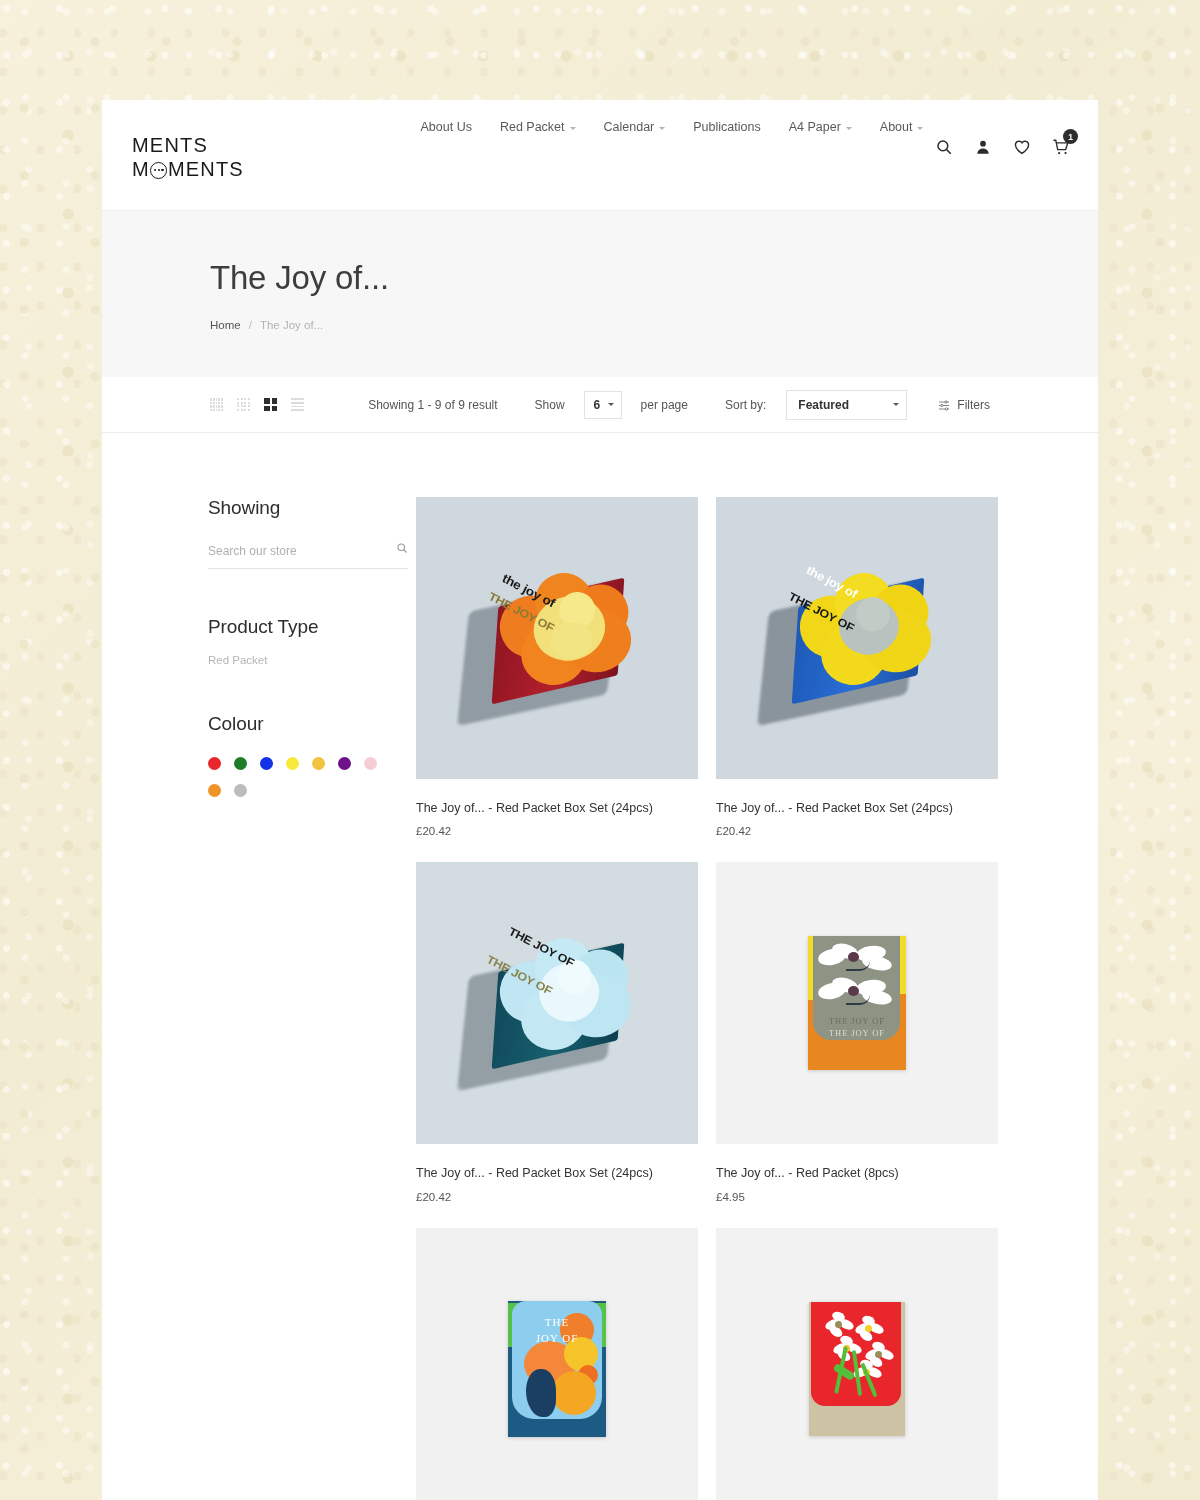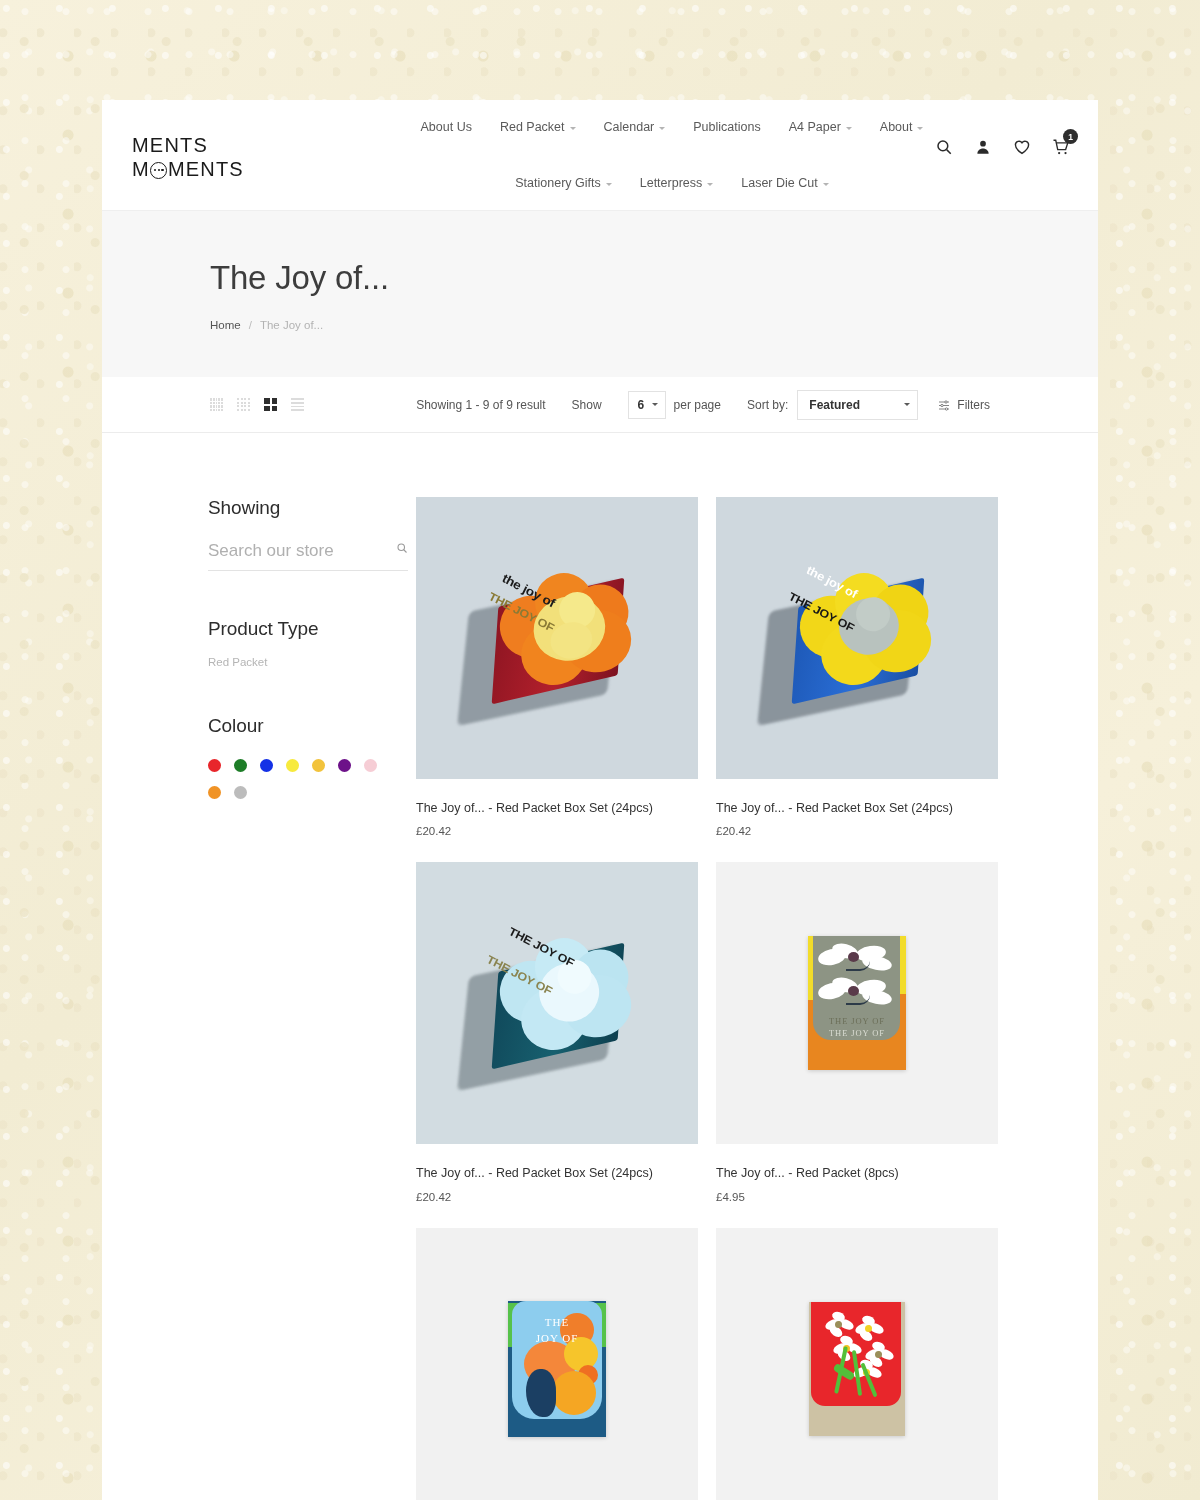--- a/index.html
+++ b/index.html
@@ -138,25 +138,25 @@
   .vm { width: 13px; height: 13px; cursor: pointer; display: grid; gap: 1px; }
   .vm span { background: #dcdcdc; display: block; }
   .vm.g5 { grid-template-columns: repeat(5,1fr); grid-template-rows: repeat(4,1fr); }
   .vm.g3 { grid-template-columns: repeat(4,1fr); grid-template-rows: repeat(4,1fr); gap: 1.3px;}
   .vm.g2 { grid-template-columns: repeat(2,1fr); grid-template-rows: repeat(2,1fr); gap: 2px; }
   .vm.g2 span { background: #2e2e2e; }
   .vm.lst { grid-template-columns: 1fr; grid-template-rows: repeat(4,1fr); gap: 2px; }
 
   .tb-right {
     margin-left: auto;
-    display: flex; align-items: center; gap: 0;
+    display: flex; align-items: center; gap: 11px;
     font-size: 12px; color: #555;
   }
   .showing { margin-right: 26px; white-space: nowrap; }
-  .show-lbl { margin-right: 26px; }
+  .show-lbl { margin-right: 8px; }
   .per-page-sel {
     appearance: none; -webkit-appearance: none;
     border: 1px solid #e2e2e2; background: #fff;
     font-family: inherit; font-size: 12px; font-weight: 700; color: #333;
     padding: 6px 20px 6px 9px; cursor: pointer;
     border-radius: 0;
   }
   .sel-wrap { position: relative; display: inline-block; }
   .sel-wrap::after {
     content: ""; position: absolute; right: 8px; top: 50%;
@@ -199,21 +199,21 @@
   }
   .side-h.mt { margin-top: 47px; }
   .search-box {
     margin-top: 22px;
     position: relative;
     border-bottom: 1px solid #e3e3e3;
     padding-bottom: 9px;
   }
   .search-box input {
     border: 0; outline: 0; width: 160px;
-    font-family: inherit; font-size: 17px; color: #555;
+    font-family: inherit; font-size: 12px; color: #555;
     background: transparent;
   }
   .search-box input::placeholder { color: #b0b0b0; }
   .search-box .sic {
     position: absolute; right: 0; top: -1px;
     width: 12px; height: 12px; color: #9a9a9a; cursor: pointer;
   }
   .ptype-item {
     margin-top: 16px;
     font-size: 11.5px; color: #b5b5b5; cursor: pointer;
@@ -336,34 +336,20 @@
         </div>
         <div class="nav-item">
           <span>Publications</span>
         </div>
         <div class="nav-item">
           <span>A4 Paper</span>
           <span class="caret"></span>
         </div>
         <div class="nav-item">
           <span>About</span>
-          <span class="caret"></span>
-        </div>
-      </div>
-      <div class="nav-row r2">
-        <div class="nav-item">
-          <span>Stationery Gifts</span>
-          <span class="caret"></span>
-        </div>
-        <div class="nav-item">
-          <span>Letterpress</span>
-          <span class="caret"></span>
-        </div>
-        <div class="nav-item">
-          <span>Laser Die Cut</span>
           <span class="caret"></span>
         </div>
       </div>
     </nav>
 
     <div class="head-icons">
       <div class="hicon">
         <svg viewBox="0 0 24 24" fill="none" stroke="currentColor" stroke-width="2">
           <circle cx="10.5" cy="10.5" r="6.5"></circle>
             <line x1="15.5" y1="15.5" x2="21" y2="21"></line>

